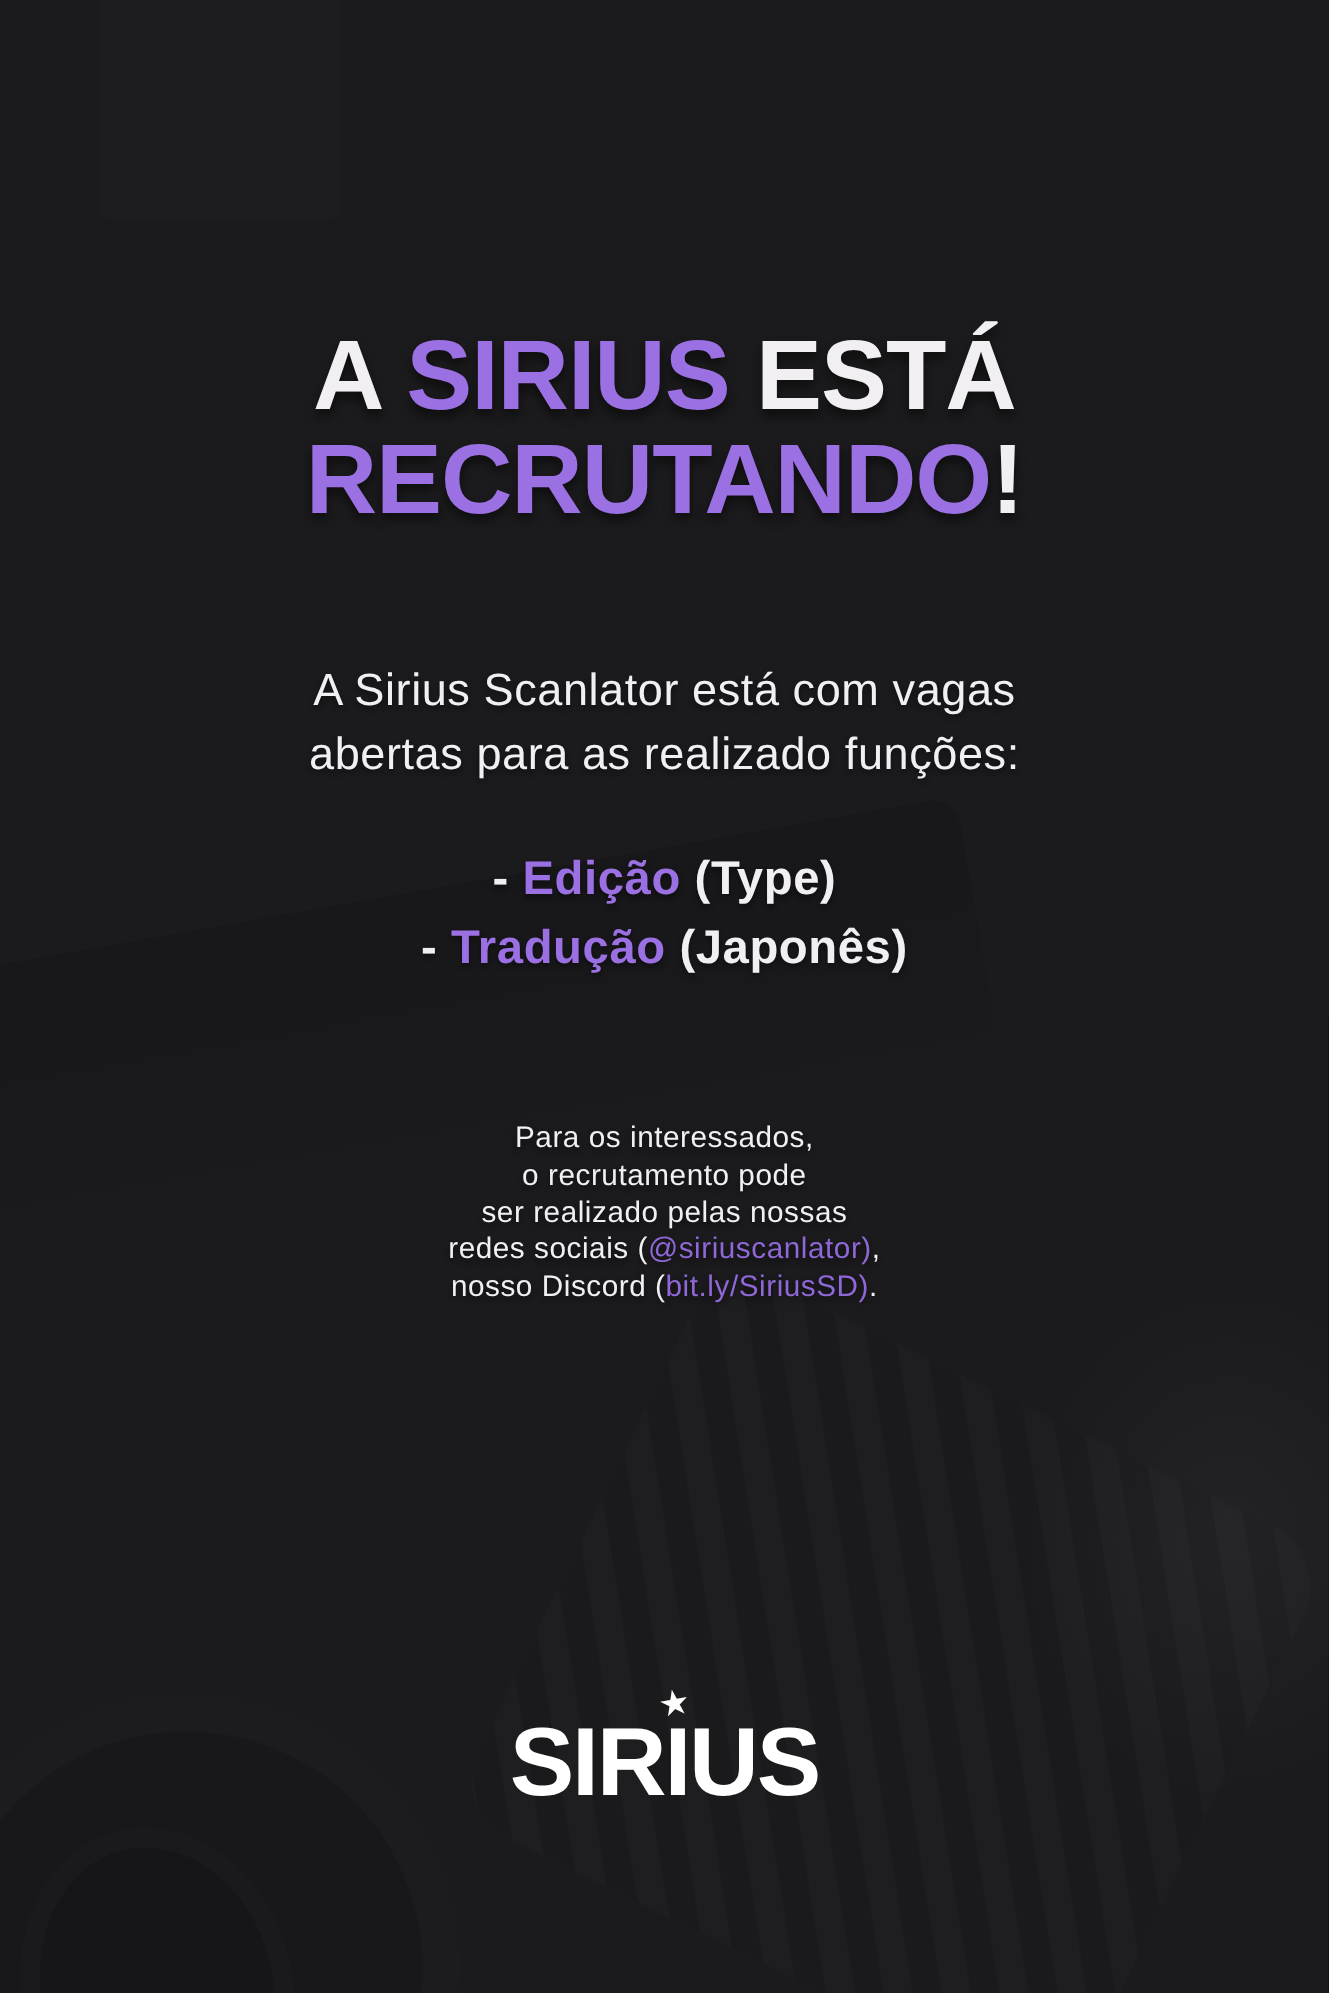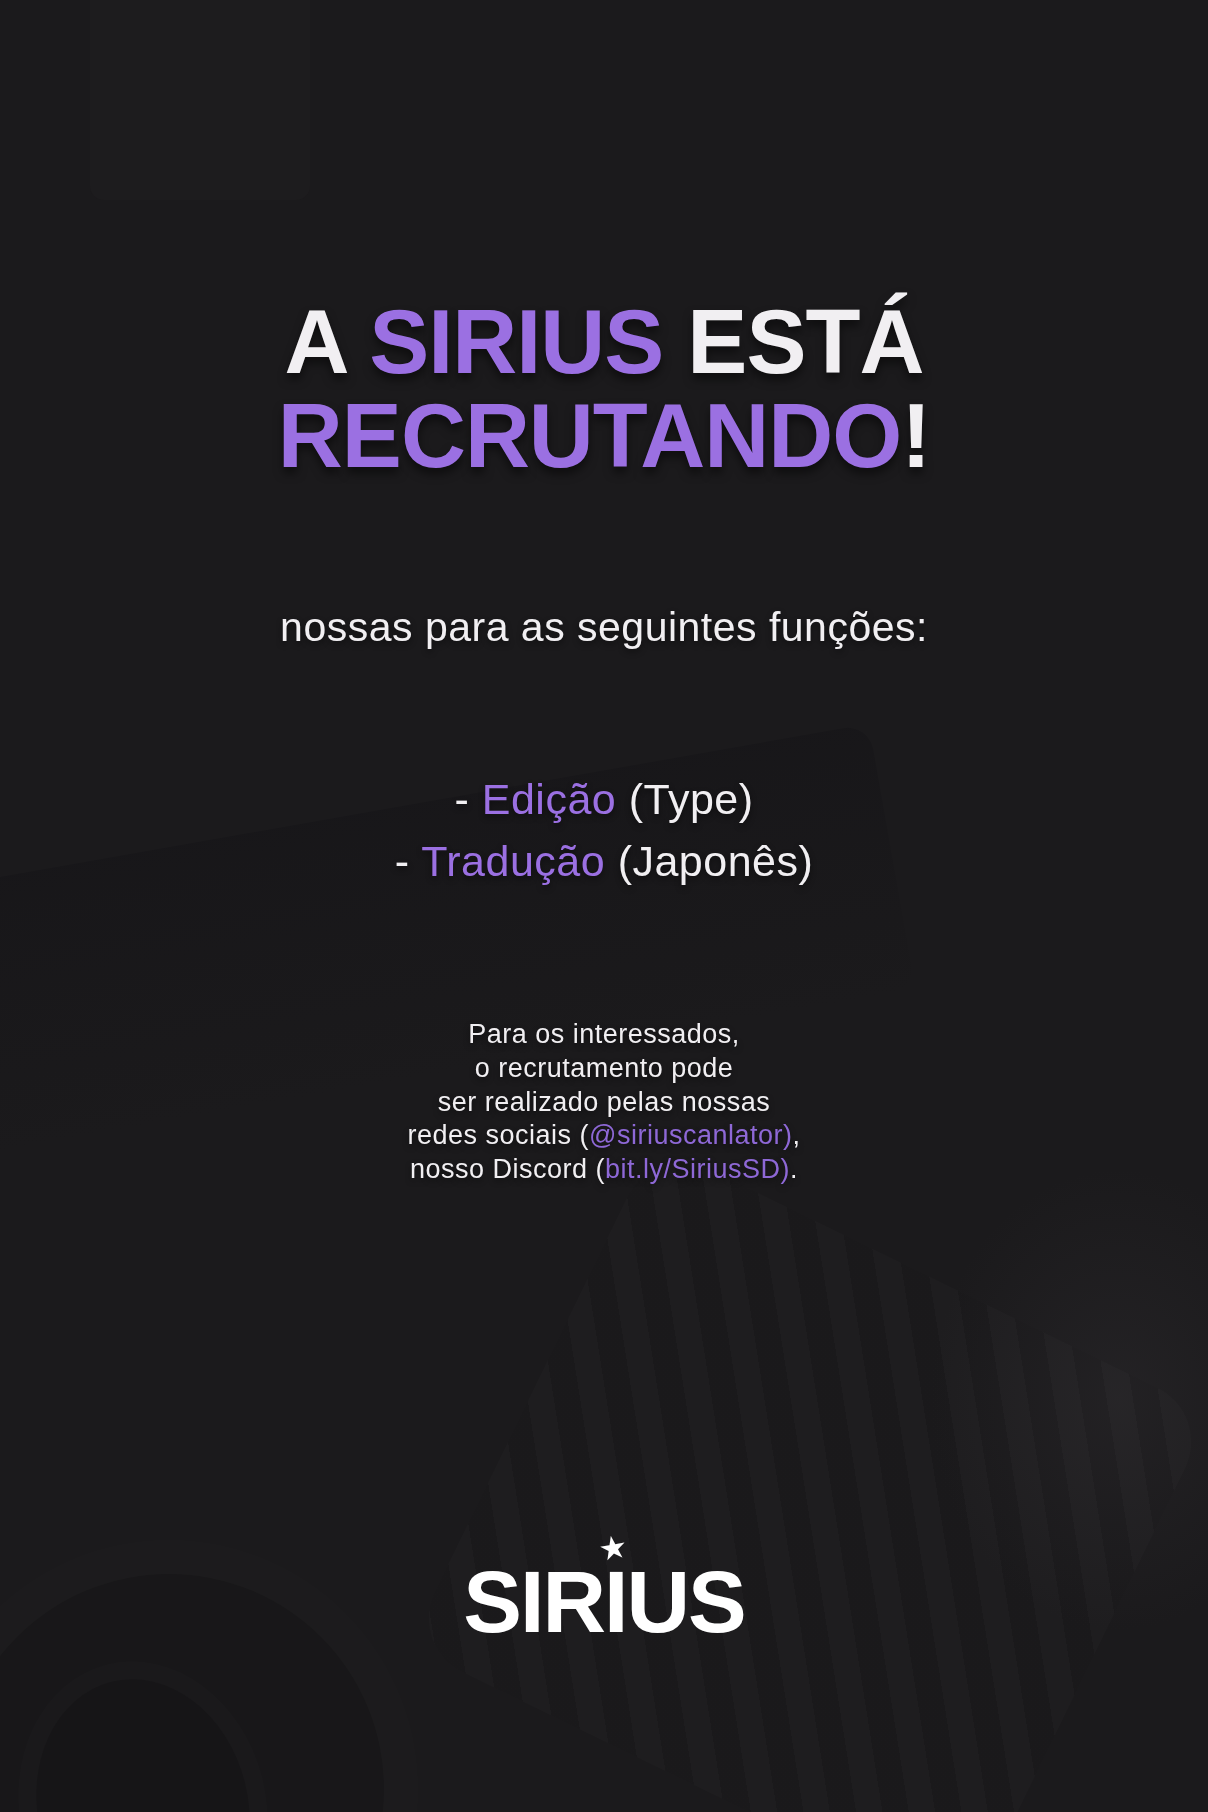--- a/index.html
+++ b/index.html
@@ -58,21 +58,21 @@
   }
   .intro{
     top:598px;margin:0;
     font-size:41px;line-height:1.42;font-weight:400;
     letter-spacing:.5px;
     color:var(--text,#f1eff2);
     text-shadow:0 3px 6px rgba(0,0,0,.45);
   }
   .roles{
     top:768px;margin:0;padding:0;list-style:none;
-    font-size:43px;line-height:1.45;font-weight:400;
+    font-size:43px;line-height:1.45;font-weight:700;
     letter-spacing:.5px;
     text-shadow:0 3px 6px rgba(0,0,0,.45);
   }
   .contact{
     top:1018px;margin:0;
     font-size:27px;line-height:1.25;font-weight:400;
     letter-spacing:.5px;
     text-shadow:0 3px 6px rgba(0,0,0,.45);
   }
   .block{display:block;}
@@ -114,21 +114,22 @@
   <h1 class="centered title">
     <span class="block">
       <span class="w">A</span>
       <span class="a">SIRIUS</span>
       <span class="w">ESTÁ</span>
     </span>
     <span class="block"><span class="a">RECRUTANDO</span><span class="w">!</span></span>
   </h1>
 
   <p class="centered intro">
-    <span class="block">nossas para as seguintes funções:</span>
+    <span class="block">A Sirius Scanlator está com vagas</span>
+    <span class="block">abertas para as realizado funções:</span>
   </p>
 
   <ul class="centered roles">
     <li>
       <span class="w">-</span>
       <span class="a">Edição</span>
       <span class="w">(Type)</span>
     </li>
     <li>
       <span class="w">-</span>

